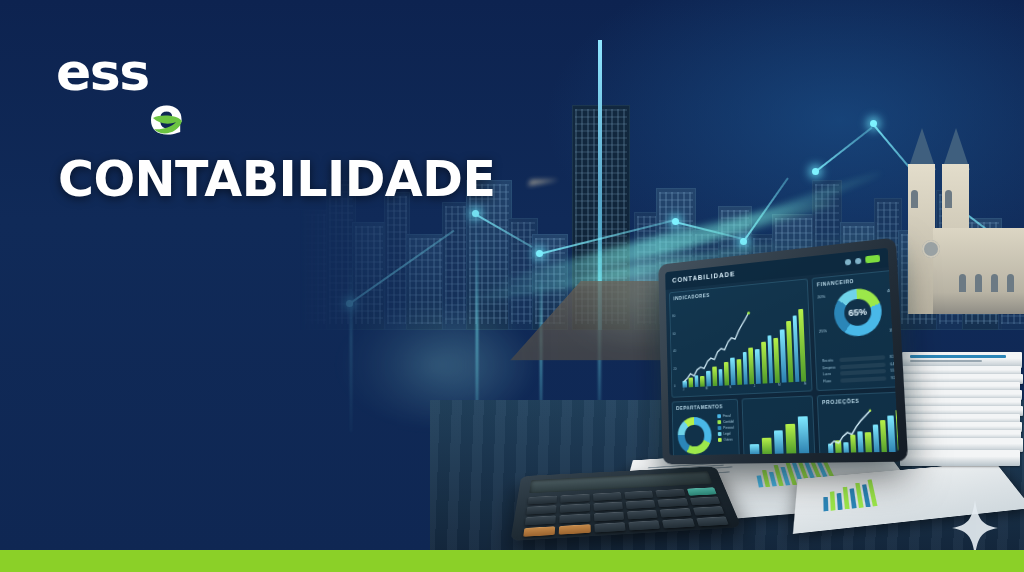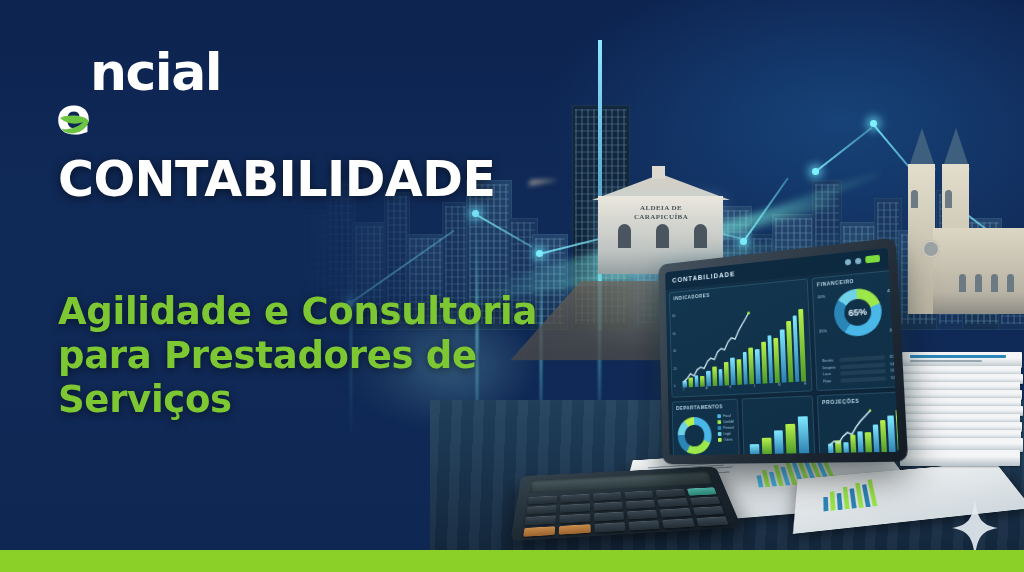--- a/index.html
+++ b/index.html
@@ -365,32 +365,20 @@
       <div class="link" style="left:573px; top:123px; width:92px;  transform:rotate(50deg);"></div>
       <div class="link" style="left:653px; top:203px; width:74px;  transform:rotate(37deg);"></div>
     </div>
 
     <div class="ribbon" style="left:180px; top:236px; width:360px; height:18px; transform:rotate(-14deg);"></div>
     <div class="ribbon" style="left:150px; top:268px; width:330px; height:12px; transform:rotate(-10deg); opacity:.7;"></div>
     <div class="ribbon" style="left:330px; top:212px; width:260px; height:10px; transform:rotate(-20deg); opacity:.55;"></div>
 
     <div class="plaza"></div>
 
-    <div class="church">
-      <div class="roof"></div>
-      <div class="belfry"></div>
-      <div class="body"></div>
-      <div class="arch" style="left:30px;"></div>
-      <div class="arch" style="left:68px;"></div>
-      <div class="arch" style="left:106px;"></div>
-      <div class="label">
-        <div>ALDEIA DE</div>
-        <div>CARAPICUÍBA</div>
-      </div>
-    </div>
 
     <div class="cathedral">
       <div class="spire a"></div>
       <div class="spire b"></div>
       <div class="twr a"></div>
       <div class="twr b"></div>
       <div class="nave"></div>
       <div class="rose"></div>
       <div class="win" style="left:14px; top:62px;"></div>
       <div class="win" style="left:48px; top:62px;"></div>
@@ -661,27 +649,26 @@
             <circle cx="96" cy="6" r="2.5" fill="#b6f04a"></circle>
           </svg>
         </div>
 
       </div>
     </div>
   </div>
 
   <div class="logo">
     <div class="word">
-      <span class="leafwrap"><span class="e">e</span><svg width="34" height="26" viewBox="0 0 34 26">
+      <span class="pre">ess</span><span class="leafwrap"><span class="e">e</span><svg width="34" height="26" viewBox="0 0 34 26">
             <path d="M2 6 C10 2 26 3 31 9 C27 22 10 25 3 17 C9 18 20 16 25 10 C18 13 8 12 2 6 Z" fill="#6cc442"></path>
-          </svg></span><span class="post">ncial</span>
+          </svg></span>
     </div>
   </div>
 
   <h1 class="headline">
     <span>CONTABILIDADE</span><br>
   </h1>
 
-  <h2 class="subline">Agilidade e Consultoria para Prestadores de Serviços</h2>
 
   <div class="bottombar"></div>
 
 </div>
 
 </body></html>

